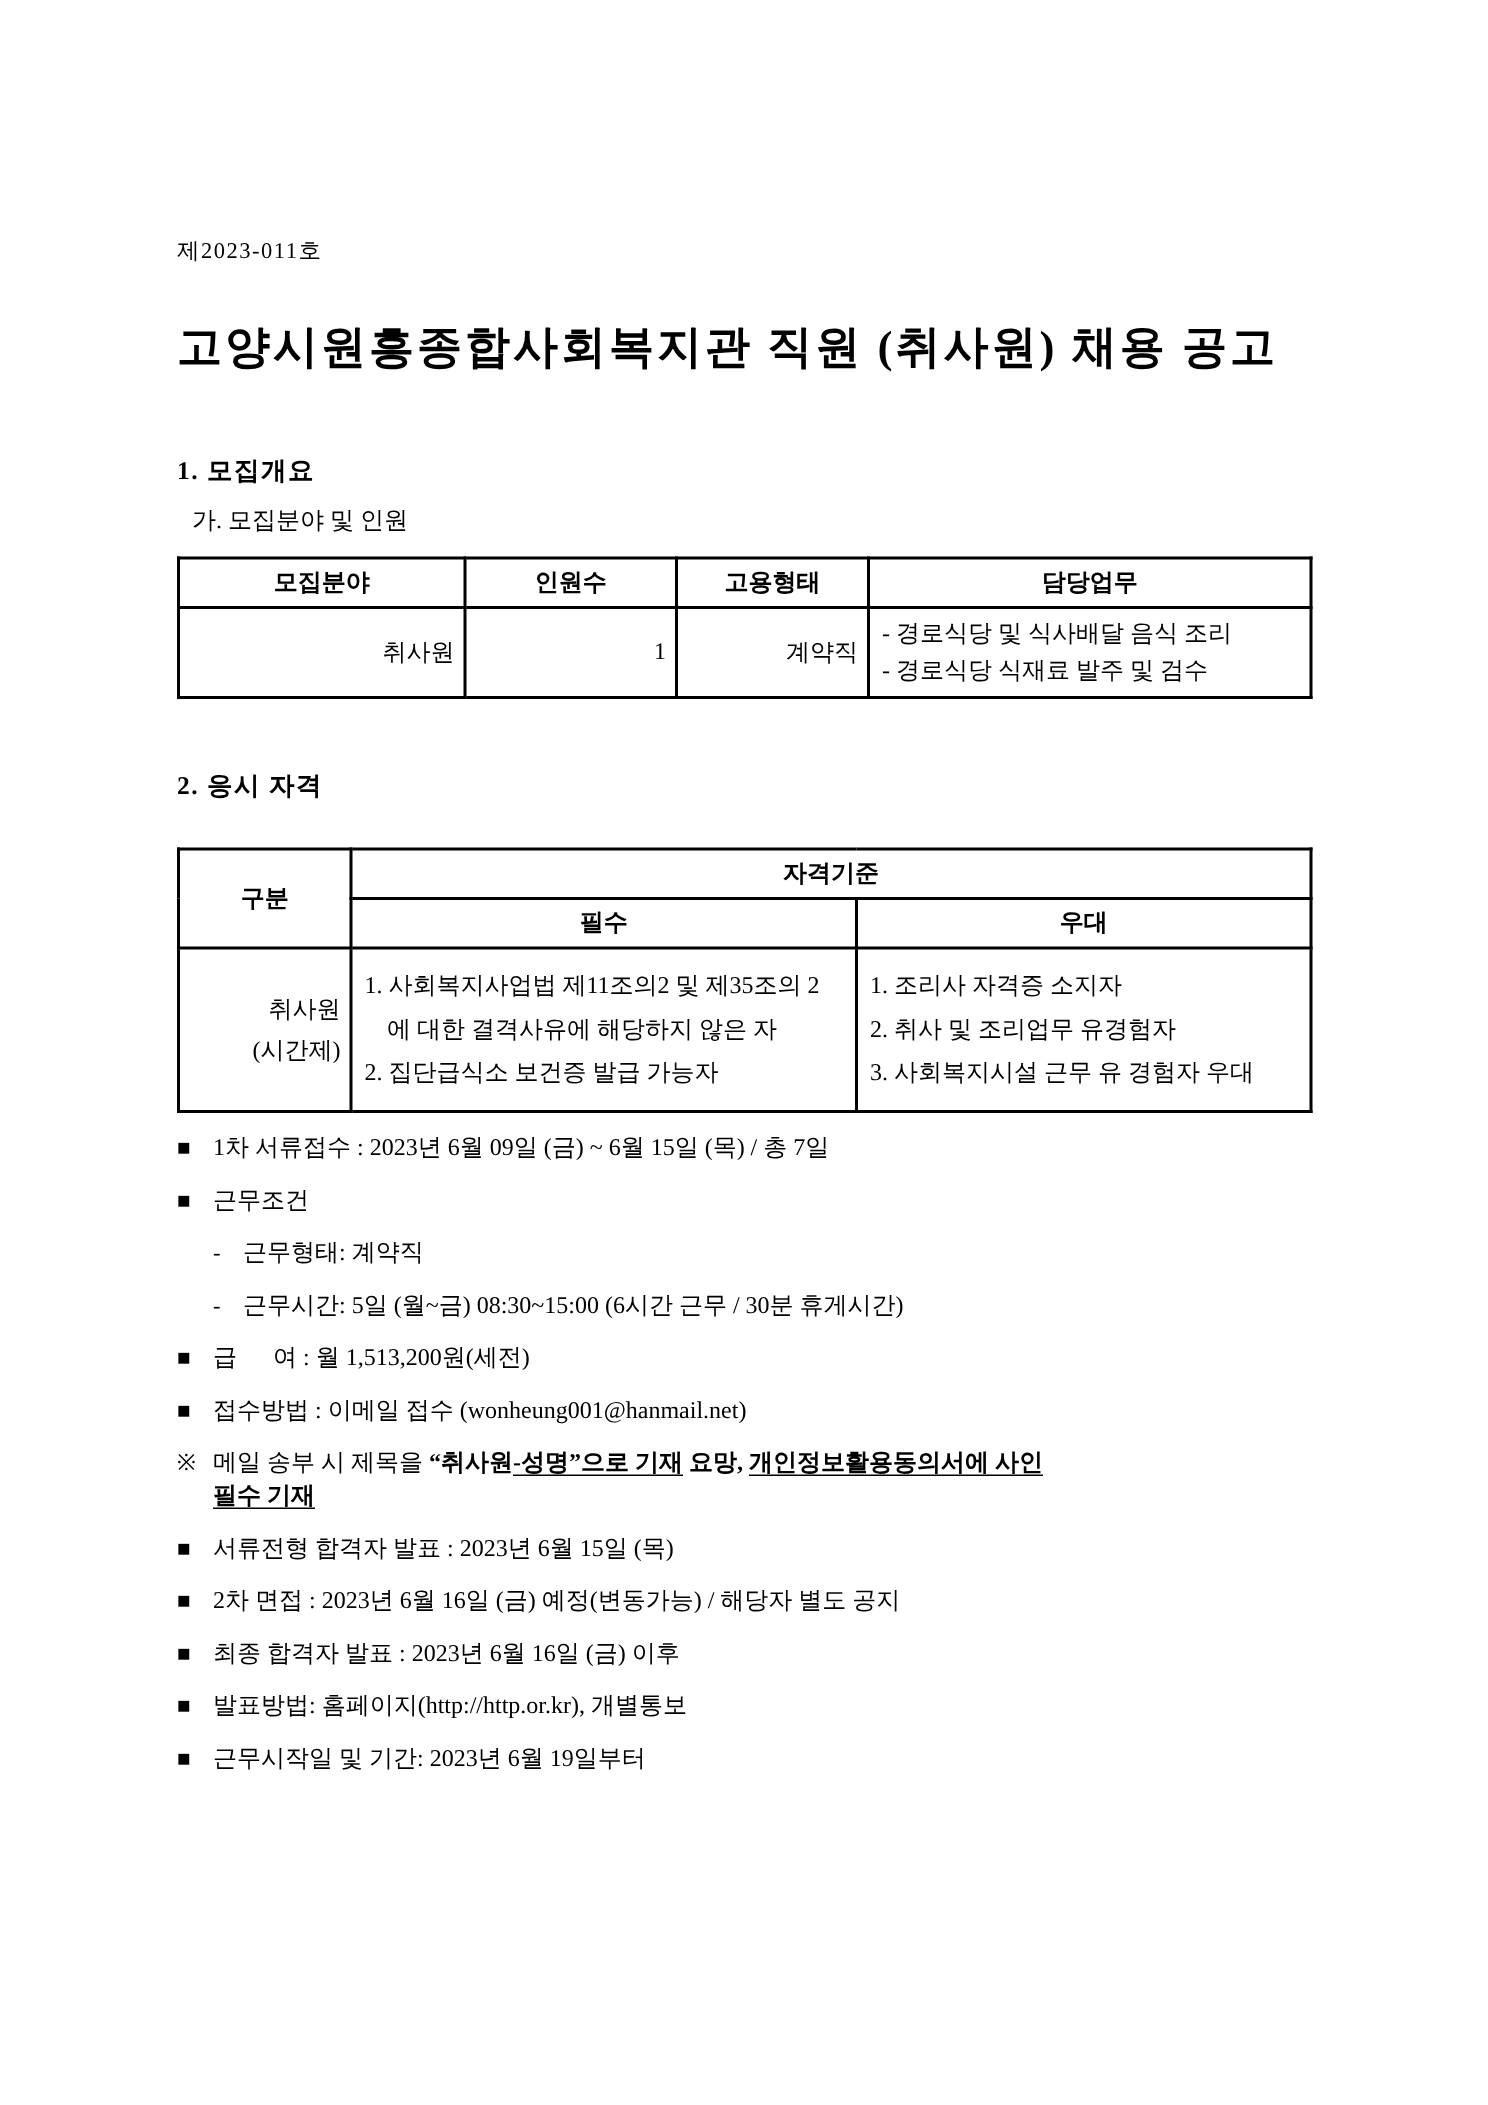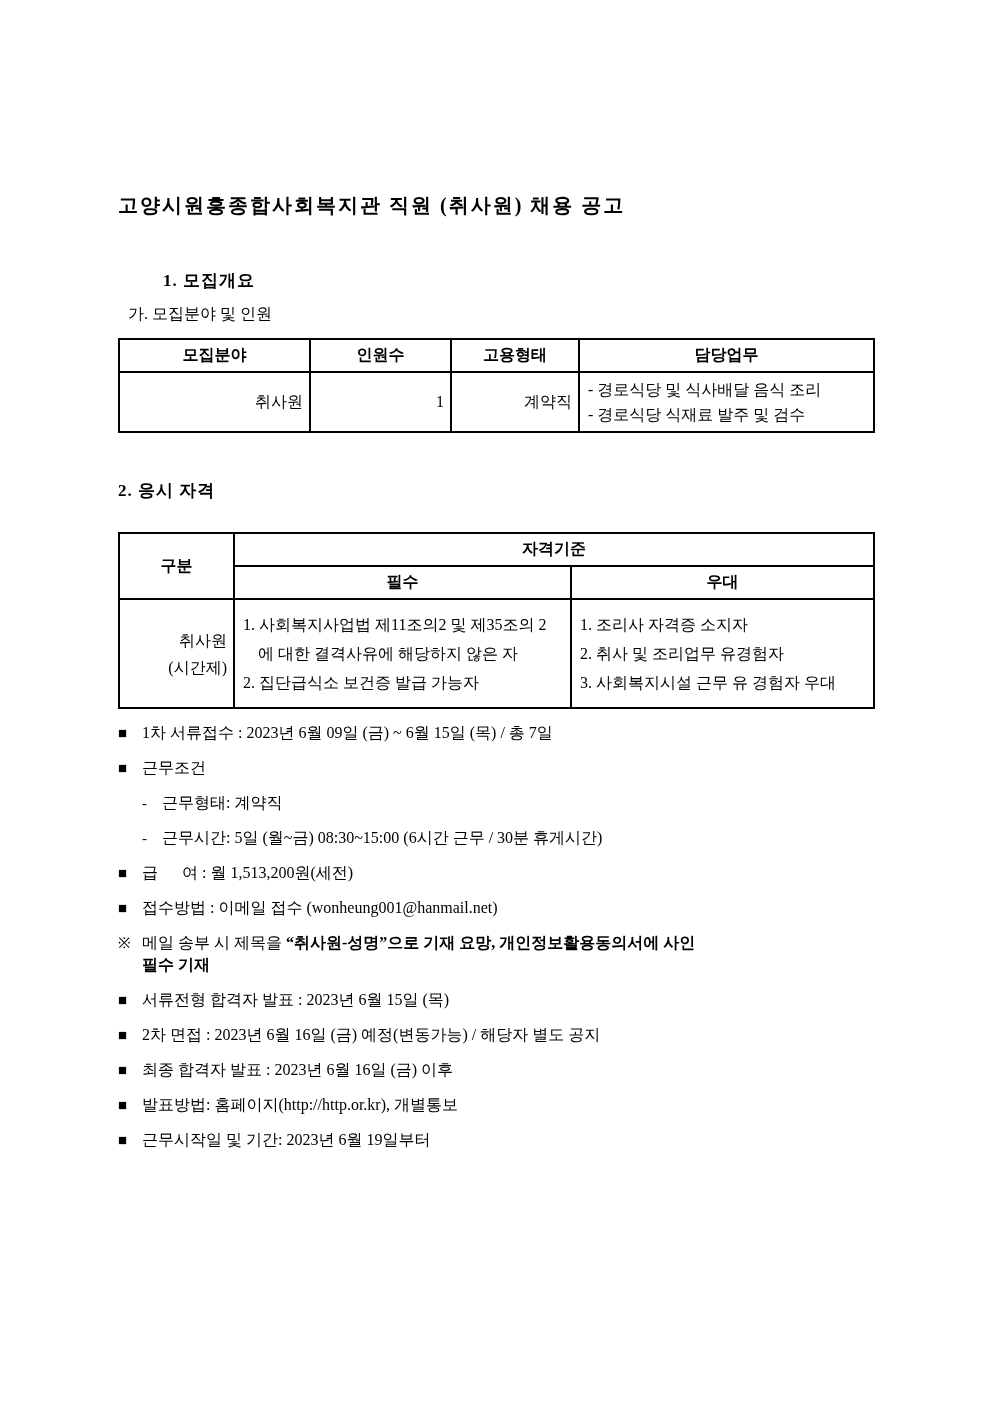--- a/index.html
+++ b/index.html
@@ -14,31 +14,31 @@
     font-family: "Liberation Serif", "DejaVu Serif", serif;
     font-size: 16px;
     padding: 158px 114px 40px 118px;
   }
   .doc-number {
     font-size: 15px;
     letter-spacing: 1px;
   }
   .title {
     margin-top: 34px;
-    font-size: 20px;
+    font-size: 30px;
     font-weight: bold;
     letter-spacing: 2px;
     white-space: nowrap;
   }
   .sec-heading {
     font-size: 17px;
     font-weight: bold;
     letter-spacing: 1px;
   }
-  .sec1 .sec-heading { margin-top: 50px; margin-left: 45px; }
+  .sec1 .sec-heading { margin-top: 50px; }
   .subheading { margin-top: 12px; padding-left: 10px; }
   table {
     border-collapse: collapse;
     width: 755px;
     border: 2px solid #000;
     table-layout: fixed;
   }
   th, td {
     border: 2px solid #000000;
     font-size: 16px;
@@ -74,27 +74,28 @@
     line-height: 22px;
   }
   .sched li .marker {
     flex: 0 0 24px;
     font-size: 15px;
   }
   .sched li .txt { flex: 1; white-space: pre-wrap; }
   .sched li.sub { padding-left: 24px; }
   .sched li.sub .marker { flex: 0 0 20px; }
   .b { font-weight: bold; }
-  .bu { font-weight: bold; text-underline-offset: 3px; }
+  .bu { font-weight: bold; text-decoration: underline; text-underline-offset: 3px; }
 </style>
 </head>
 <body>
 
 <div class="page">
 
+  <div class="doc-number">제2023-011호</div>
 
   <h1 class="title">고양시원흥종합사회복지관 직원 (취사원) 채용 공고</h1>
 
   <section class="sec1">
     <h2 class="sec-heading">1. 모집개요</h2>
     <div class="subheading">가. 모집분야 및 인원</div>
     <table class="t1">
       <colgroup>
         <col class="col-field">
           <col class="col-count">

